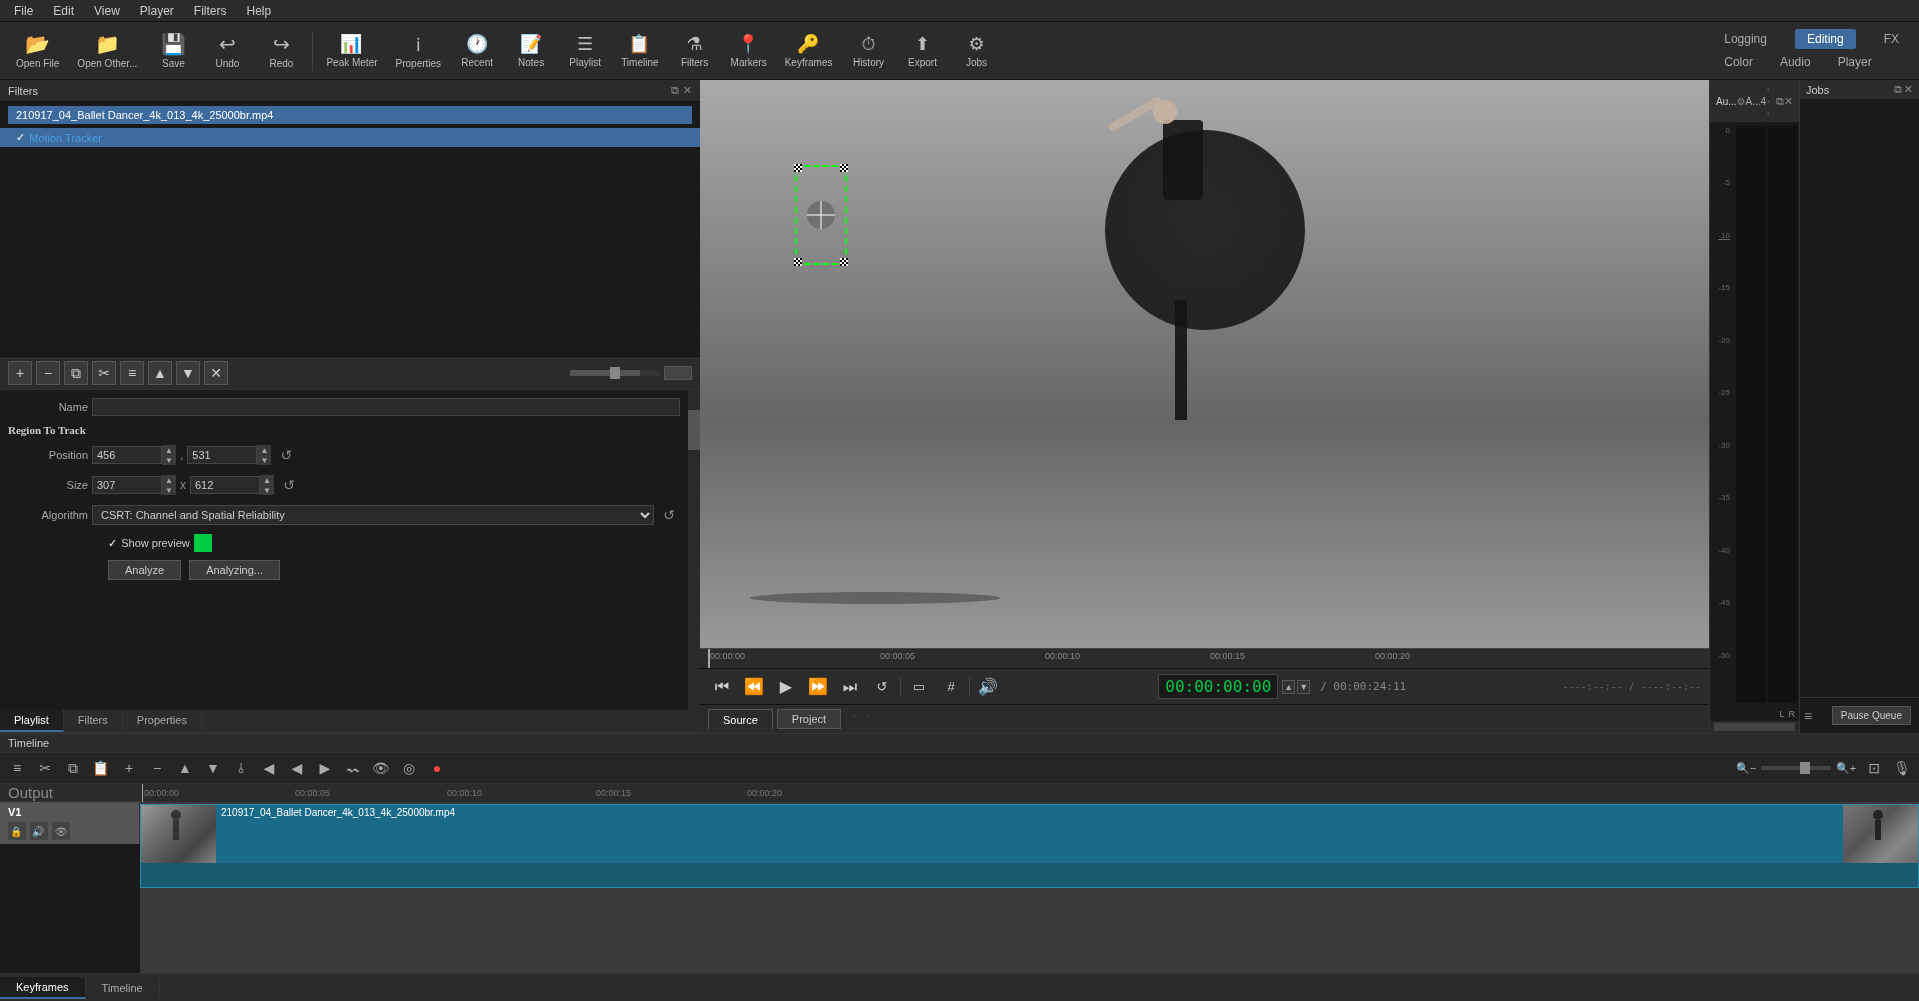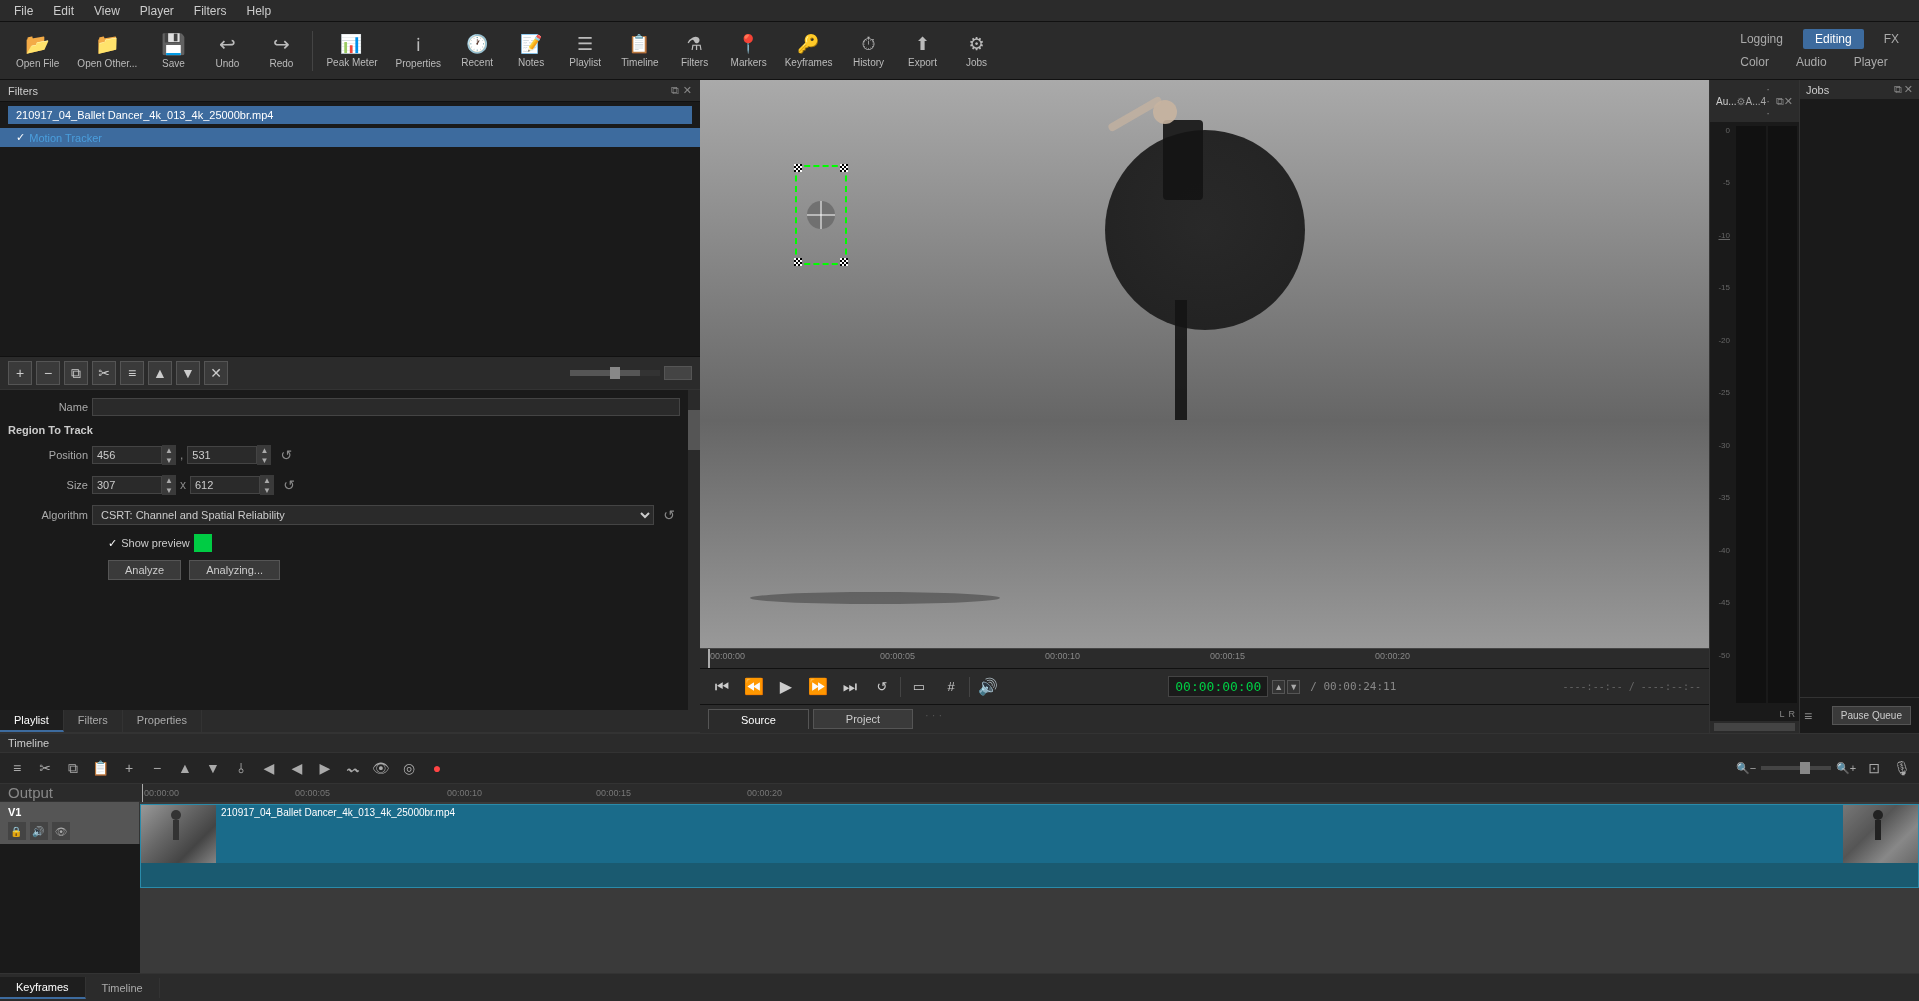--- a/index.html
+++ b/index.html
@@ -276,41 +276,41 @@
       color: #ccc;
       cursor: pointer;
       font-size: 16px;
       display: flex; align-items: center; justify-content: center;
     }
     .timecode-display {
       background: #1a1a1a;
       border: 1px solid #444;
       color: #00cc44;
       font-family: monospace;
-      font-size: 13px;
+      font-size: 16px;
       padding: 2px 6px;
       min-width: 80px;
       text-align: center;
     }
     .timecode-total {
       color: #888;
       font-family: monospace;
       font-size: 11px;
     }
 
     
     .source-tabs {
       display: flex;
       gap: 4px;
       padding: 4px 8px;
       background: #2b2b2b;
       border-top: 1px solid #111;
     }
     .source-tab {
-      padding: 3px 32px;
+      padding: 3px 14px;
       background: #3a3a3a;
       border: 1px solid #555;
       color: #ccc;
       cursor: pointer;
       font-size: 11px;
     }
     .source-tab.active {
       background: #2b2b2b;
       border-bottom: none;
       color: #fff;
@@ -681,21 +681,21 @@
     <span class="icon" style="font-size:18px;">⬆</span>
     <span>Export</span>
   </button>
   <button class="toolbar-btn">
     <span class="icon" style="font-size:18px;">⚙</span>
     <span>Jobs</span>
   </button>
 
   <div class="mode-buttons">
     <div style="display:flex; flex-direction:column; gap:3px;">
-      <div style="display:flex; gap:8px;">
+      <div style="display:flex; gap:16px;">
         <button class="mode-btn">Logging</button>
         <button class="mode-btn active">Editing</button>
         <button class="mode-btn">FX</button>
       </div>
       <div style="display:flex; gap:3px;">
         <button class="mode-btn">Color</button>
         <button class="mode-btn">Audio</button>
         <button class="mode-btn">Player</button>
       </div>
     </div>
@@ -748,21 +748,21 @@
 
     <div style="flex:1; display:flex; overflow:hidden;">
       <div class="properties-area">
 
         <div class="prop-row">
           <span class="prop-label">Name</span>
           <input class="prop-input-wide" type="text" value="" style="">
         </div>
 
         <div class="prop-row">
-          <span style="color:#ccc; font-size:11px; font-weight:bold;">Region To Track</span>
+          <span style="color:#ccc; font-size:11px; font-weight:bold;font-family:Liberation Serif, serif;">Region To Track</span>
         </div>
 
         <div class="prop-row">
           <span class="prop-label">Position</span>
           <div class="spinner-input">
             <input class="prop-input" type="text" value="456" style="">
             <div class="spinner-arrows">
               <button class="spin-up">▲</button>
               <button class="spin-down">▼</button>
             </div>

